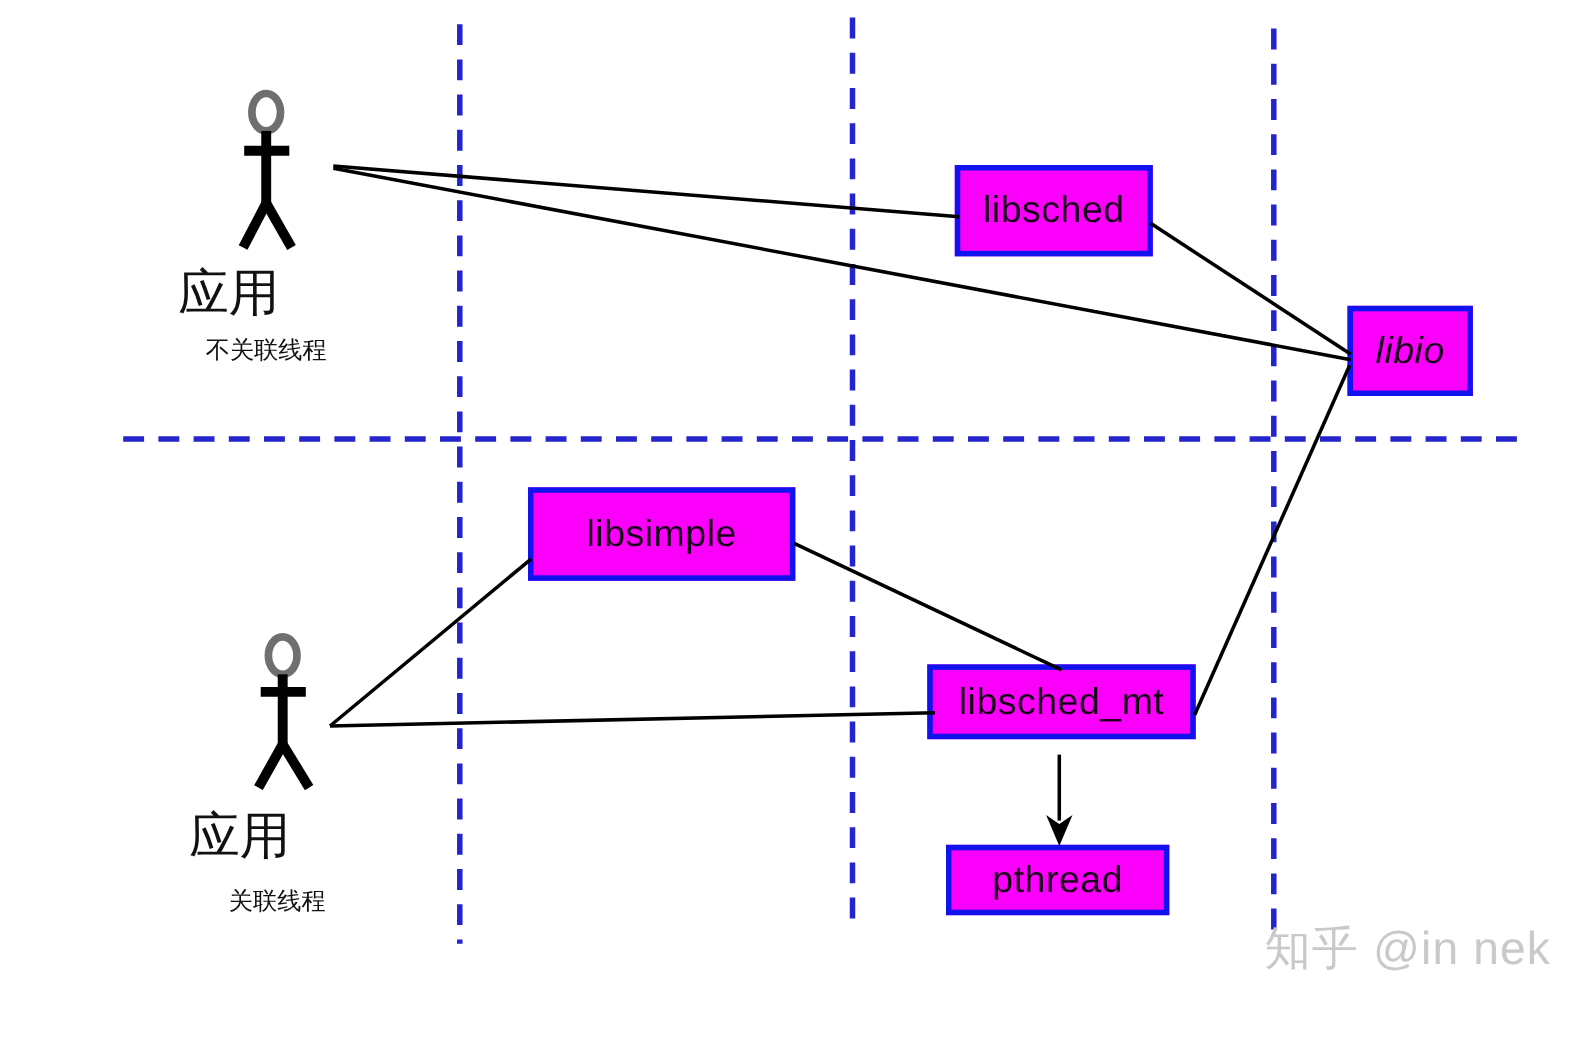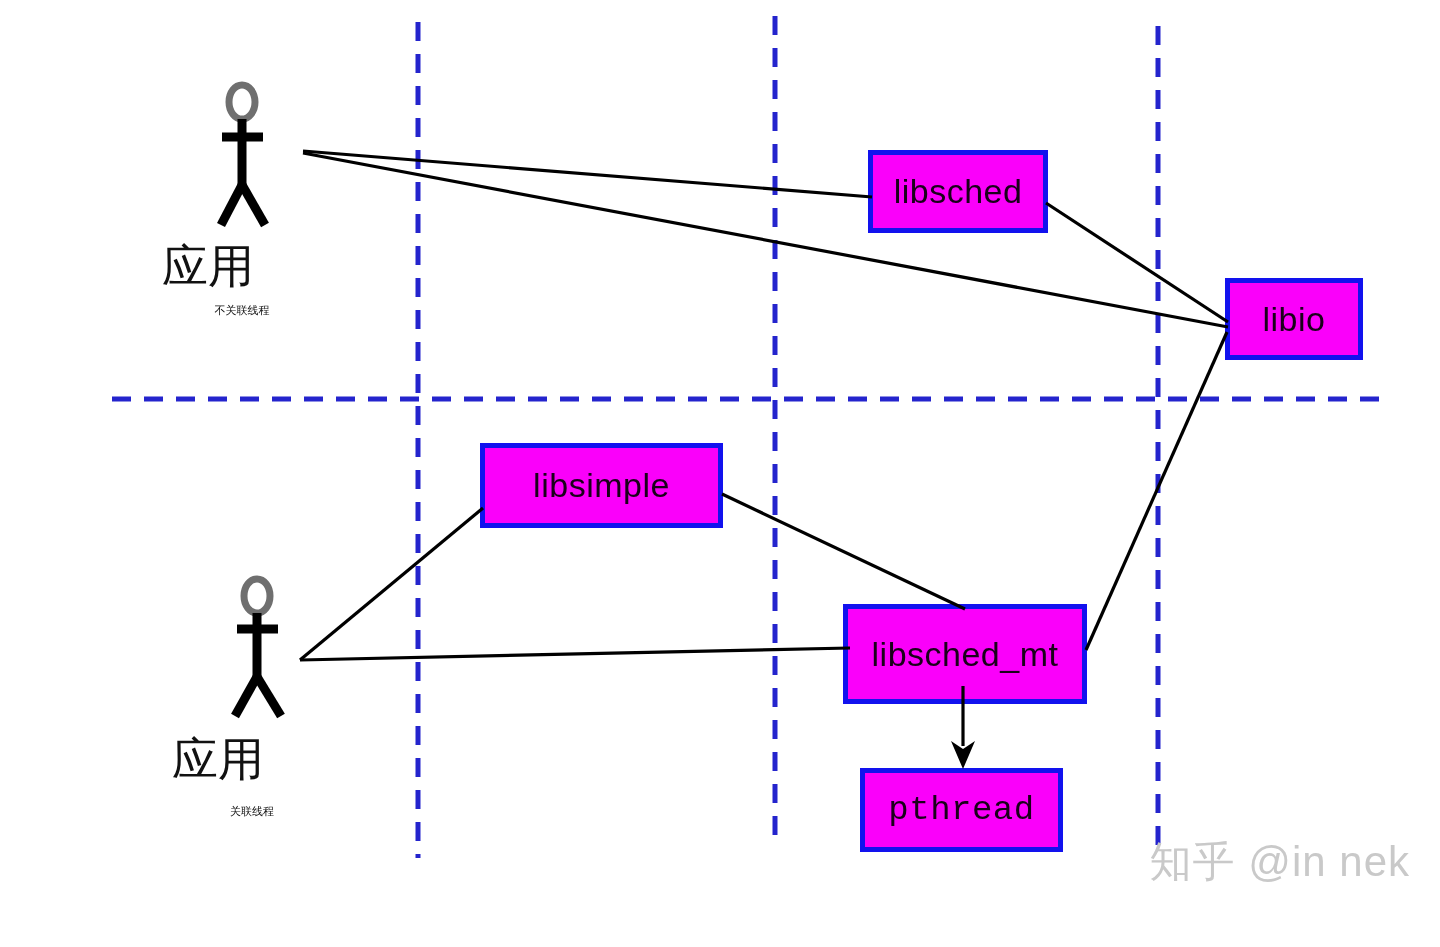--- a/index.html
+++ b/index.html
@@ -23,39 +23,39 @@
     border: 5px solid #1212ee;
     display: flex;
     align-items: center;
     justify-content: center;
     font-size: 34px;
     color: #1a001a;
     z-index: 1;
     letter-spacing: 0.5px;
   }
   #node-libsched    { left: 868px;  top: 150px; width: 180px; height: 83px; }
-  #node-libio       { left: 1225px; top: 278px; width: 138px; height: 82px; }
+  #node-libio       { left: 1225px; top: 278px; width: 114px; height: 82px; font-style: italic; }
   #node-libsimple   { left: 480px;  top: 443px; width: 243px; height: 85px; justify-content: center; }
-  #node-libsched-mt { left: 843px;  top: 604px; width: 244px; height: 100px; }
-  #node-pthread     { left: 860px;  top: 768px; width: 203px; height: 84px; font-family: Liberation Mono, monospace; }
+  #node-libsched-mt { left: 843px;  top: 604px; width: 244px; height: 68px; }
+  #node-pthread     { left: 860px;  top: 768px; width: 203px; height: 64px; }
 
   .actor-label {
     position: absolute;
     width: 160px;
     text-align: left;
     font-size: 46px;
     color: #111111;
     z-index: 1;
     line-height: 1.1;
   }
   .actor-sublabel {
     position: absolute;
     width: 160px;
     text-align: center;
-    font-size: 11px;
+    font-size: 22px;
     color: #111111;
     z-index: 1;
   }
   #actor-top-label      { left: 162px; top: 241px; }
   #actor-top-sublabel   { left: 162px; top: 303px; }
   #actor-bottom-label   { left: 172px; top: 734px; }
   #actor-bottom-sublabel{ left: 172px; top: 804px; }
 
   #lines-svg {
     position: absolute;

